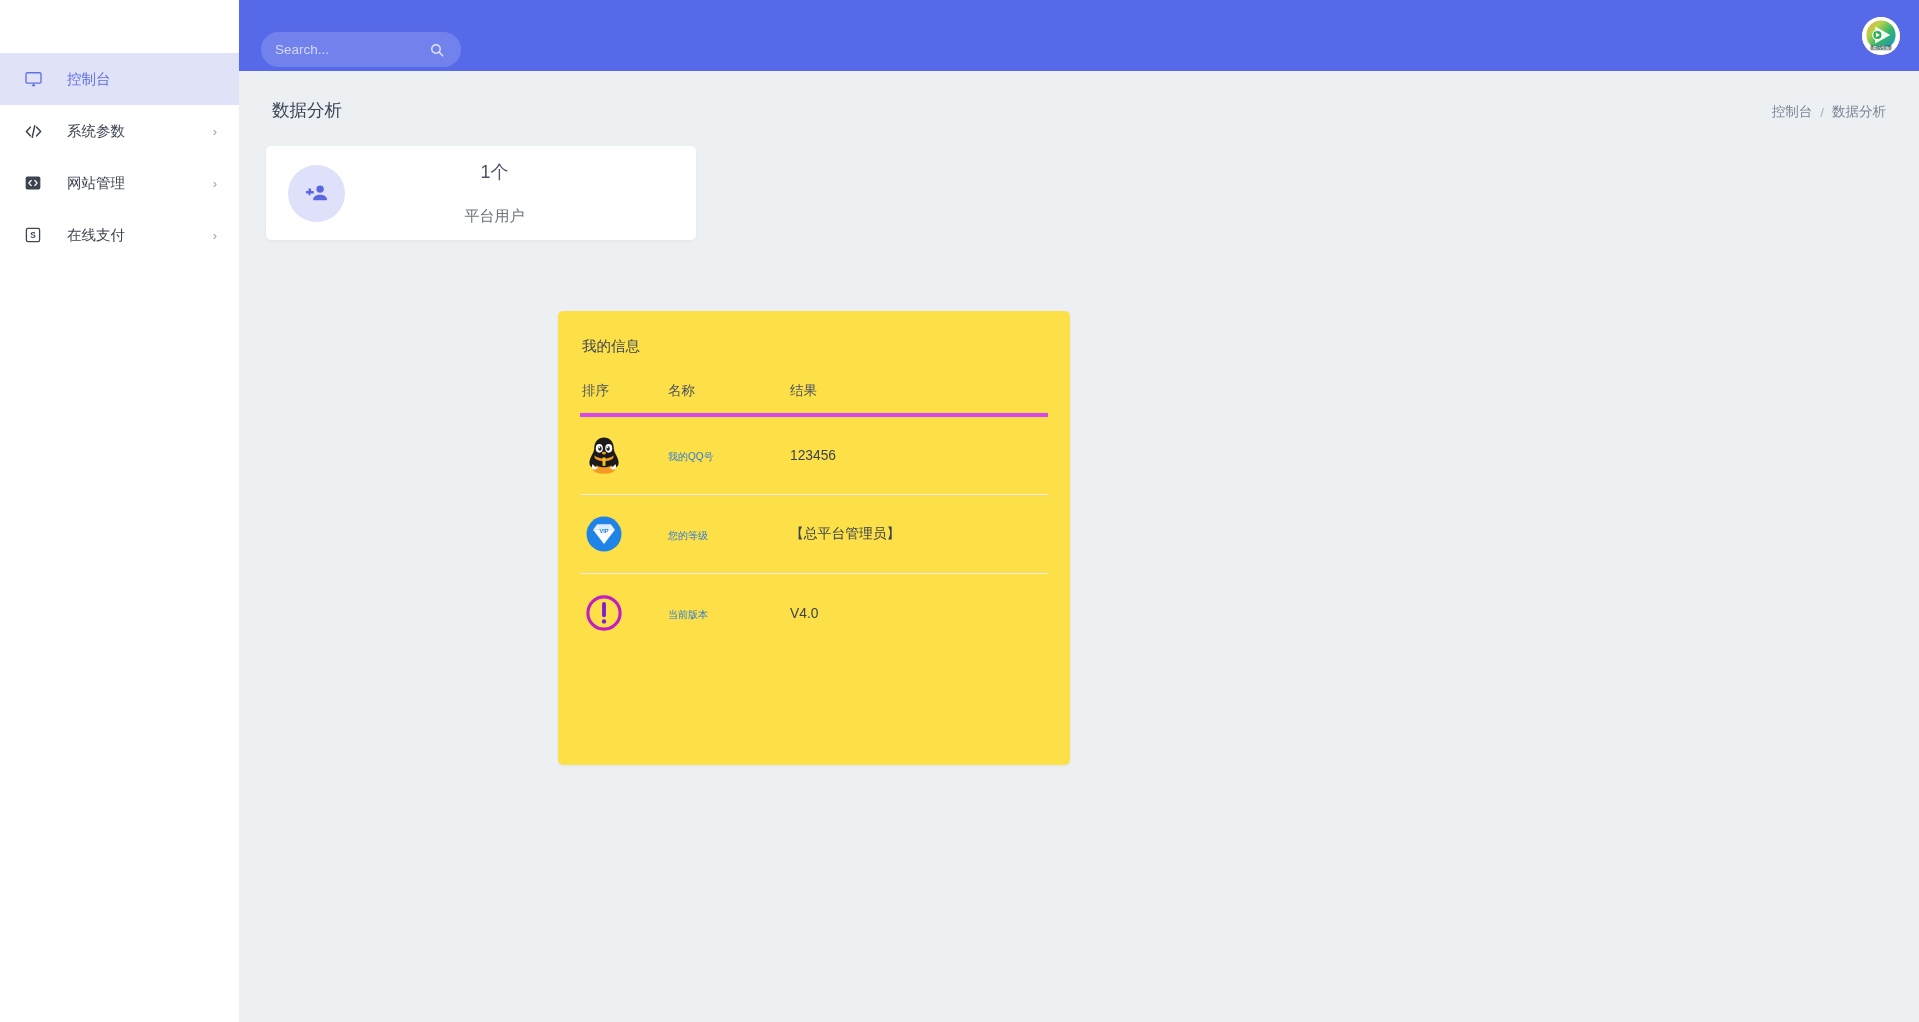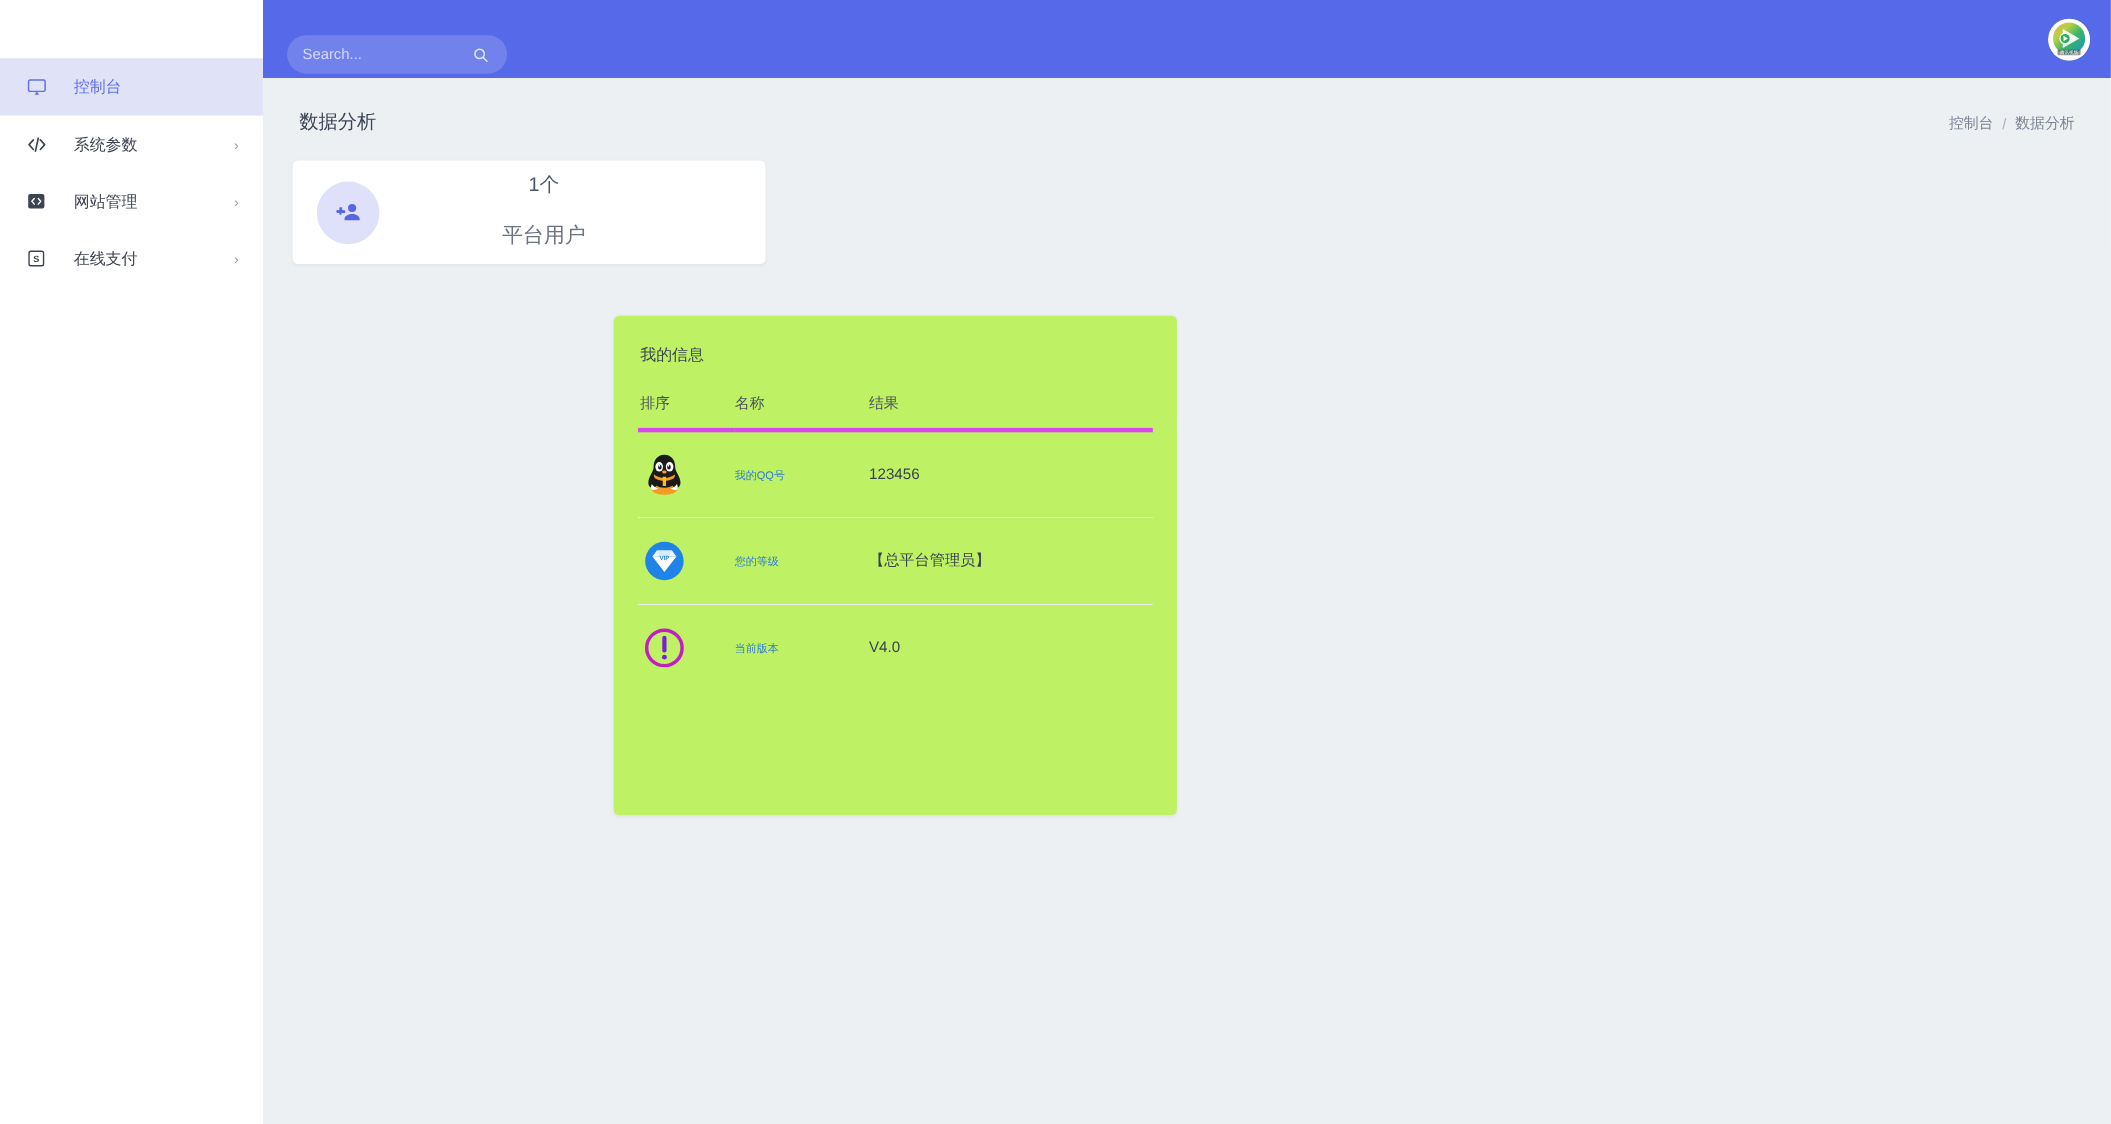--- a/index.html
+++ b/index.html
@@ -206,35 +206,35 @@
     flex: 1;
     text-align: center;
     padding-right: 52px;
   }
   .stat-value {
     font-size: 18px;
     color: #4a5568;
     line-height: 1.5;
   }
   .stat-label {
-    font-size: 19px;
+    font-size: 15px;
     color: #6b7280;
     line-height: 1.6;
     margin-top: 18px;
   }
 
   
   .info-card {
     margin: 32px 0 0 283px;
     position: absolute;
     left: 36px;
-    top: 184px;
+    top: 208px;
     width: 512px;
     height: 454px;
-    background: #bef264;
+    background: #fde047;
     border-radius: 5px;
     box-shadow: 0 1px 3px rgba(40,50,80,0.06);
     padding: 26px 22px 0 22px;
   }
   .info-card-title {
     font-size: 14.5px;
     color: #3b4455;
     padding-left: 2px;
   }
   table.info-table {

